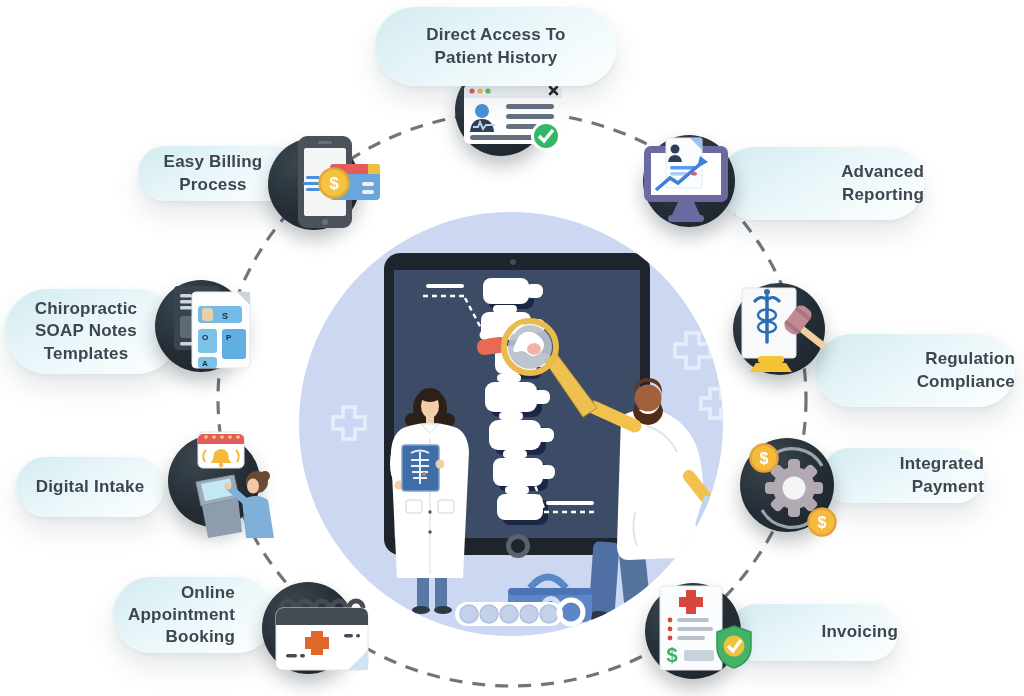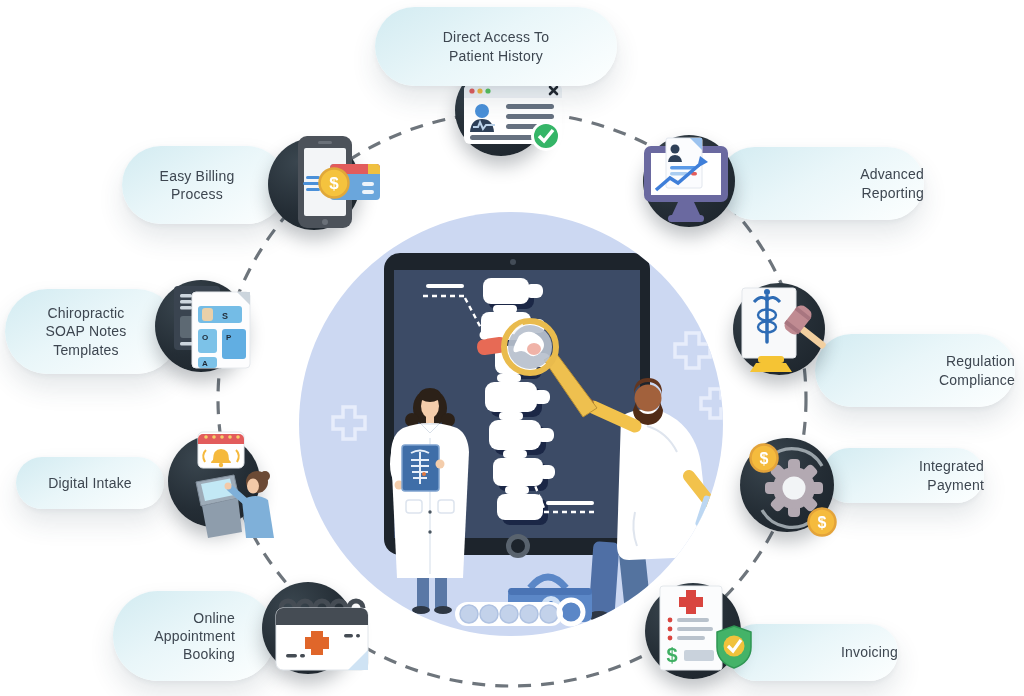--- a/index.html
+++ b/index.html
@@ -7,22 +7,22 @@
           font-family:"Liberation Sans",sans-serif;}
   svg{display:block;}
   svg text{font-family:"Liberation Sans",sans-serif;}
   .ring{position:absolute;left:0;top:0;z-index:0;}
   .center-scene{position:absolute;left:299px;top:212px;width:424px;height:424px;z-index:1;}
   .feature{position:absolute;left:0;top:0;width:0;height:0;}
   .pill{position:absolute;border-radius:46px;
         background:linear-gradient(150deg,#d2ebf1 0%,#e9f6f9 45%,#fdffff 100%);
         box-shadow:0 14px 26px rgba(44,62,80,.12),0 2px 5px rgba(44,62,80,.06);
         display:flex;align-items:center;z-index:2;box-sizing:border-box;}
-  .pill-label{width:100%;white-space:pre-line;color:#3d4650;font-weight:400;
-              font-size:14px;line-height:1.3;letter-spacing:.2px;}
+  .pill-label{width:100%;white-space:pre-line;color:#3d4650;font-weight:700;
+              font-size:17px;line-height:1.3;letter-spacing:.2px;}
   .ta-c{text-align:center;}
   .ta-l{text-align:right;}
   .ta-r{text-align:right;}
   .icon-disc{position:absolute;border-radius:50%;z-index:3;
      background:radial-gradient(circle at 32% 26%,#3a464f 0%,#242d35 55%,#1b2229 100%);
      box-shadow:0 10px 18px rgba(25,35,45,.28);}
   .icon-art{position:absolute;z-index:4;overflow:visible;}
   .z-top{z-index:5;}
 </style>
 </head>
@@ -286,21 +286,21 @@
         <circle cx="56" cy="52" r="11.5" fill="#f2f4f6"></circle>
       </g>
       <circle cx="26" cy="22" r="13.5" fill="#f5bb3d" stroke="#e3a33a" stroke-width="2.5"></circle>
       <text x="26" y="28" text-anchor="middle" font-size="16" font-weight="bold" fill="#ffffff">$</text>
       <circle cx="84" cy="86" r="13.5" fill="#f5bb3d" stroke="#e3a33a" stroke-width="2.5"></circle>
       <text x="84" y="92" text-anchor="middle" font-size="16" font-weight="bold" fill="#ffffff">$</text>
     </svg>
   </div>
 
   <div class="feature">
-    <div class="pill" style="left:728px;top:604px;width:170px;height:57px;padding-left:40px;margin-top:20px;">
+    <div class="pill" style="left:728px;top:604px;width:170px;height:57px;padding-left:40px;">
       <span class="pill-label ta-l">Invoicing</span>
     </div>
     <div class="icon-disc" style="left:645px;top:583px;width:96px;height:96px;"></div>
     <svg class="icon-art" style="left:648px;top:582px;" width="108" height="102" viewBox="0 0 108 102">
       <rect x="12" y="4" width="62" height="84" rx="3" fill="#fbfcfd" stroke="#e4e8ec" stroke-width="1"></rect>
       <path d="M38 8 h10 v7 h7 v10 h-7 v7 h-10 v-7 h-7 v-10 h7 z" fill="#d9453f"></path>
       <circle cx="22" cy="38" r="2.4" fill="#d9453f"></circle>
         <circle cx="22" cy="47" r="2.4" fill="#d9453f"></circle>
       <circle cx="22" cy="56" r="2.4" fill="#d9453f"></circle>
       <rect x="29" y="36" width="32" height="4" rx="2" fill="#b9c2cc"></rect>
@@ -310,21 +310,21 @@
       <rect x="36" y="68" width="30" height="11" rx="2" fill="#c9d2dc"></rect>
       <g>
         <path d="M86 44 l 17 6 v 15 q 0 15 -17 21 q -17 -6 -17 -21 v -15 z" fill="#44b368" stroke="#2f9653" stroke-width="1.5"></path>
         <circle cx="86" cy="64" r="10.5" fill="#f0c23c"></circle>
         <polyline points="80,64 85,69 93,58" stroke="#ffffff" stroke-width="3.2" fill="none"></polyline>
       </g>
     </svg>
   </div>
 
   <div class="feature">
-    <div class="pill" style="left:113px;top:591px;width:162px;height:90px;padding-right:40px;padding-left:10px;">
+    <div class="pill" style="left:113px;top:577px;width:162px;height:76px;padding-right:40px;padding-left:10px;">
       <span class="pill-label ta-r">Online
 Appointment
 Booking</span>
     </div>
     <div class="icon-disc" style="left:262px;top:582px;width:92px;height:92px;"></div>
     <svg class="icon-art" style="left:262px;top:584px;" width="112" height="96" viewBox="0 0 112 96">
       <g stroke="#454c54" stroke-width="5" fill="none">
         <path d="M19 24 a 7 7 0 0 1 14 0"></path>
           <path d="M36 24 a 7 7 0 0 1 14 0"></path>
         <path d="M53 24 a 7 7 0 0 1 14 0"></path>
@@ -338,21 +338,21 @@
       <g fill="#454c54">
         <rect x="82" y="50" width="9" height="3.5" rx="1.7"></rect>
           <rect x="94" y="50" width="4" height="3.5" rx="1.7"></rect>
         <rect x="24" y="70" width="11" height="3.5" rx="1.7"></rect>
           <rect x="38" y="70" width="5" height="3.5" rx="1.7"></rect>
       </g>
     </svg>
   </div>
 
   <div class="feature">
-    <div class="pill" style="left:16px;top:457px;width:148px;height:52px;">
+    <div class="pill" style="left:16px;top:457px;width:148px;height:60px;">
       <span class="pill-label ta-c">Digital Intake</span>
     </div>
     <div class="icon-disc" style="left:168px;top:435px;width:92px;height:92px;"></div>
     <svg class="icon-art" style="left:168px;top:430px;" width="114" height="108" viewBox="0 0 114 108">
       <rect x="30" y="2" width="46" height="36" rx="5" fill="#ffffff" stroke="#e2e6ea" stroke-width="1"></rect>
       <path d="M30 9 a5 5 0 0 1 5 -5 h36 a5 5 0 0 1 5 5 v5 h-46 z" fill="#e25c5c"></path>
       <g fill="#f5d06b">
         <circle cx="38" cy="7" r="1.8"></circle>
           <circle cx="46" cy="7" r="1.8"></circle>
           <circle cx="54" cy="7" r="1.8"></circle>
@@ -406,21 +406,21 @@
       <rect x="42" y="51" width="19" height="24" rx="3" fill="#7cc2e8"></rect>
       <text x="46" y="62" font-size="8" font-weight="bold" fill="#1f2a36">O</text>
       <rect x="66" y="51" width="24" height="30" rx="3" fill="#61aee2"></rect>
       <text x="70" y="62" font-size="8" font-weight="bold" fill="#1f2a36">P</text>
       <rect x="42" y="79" width="19" height="11" rx="3" fill="#7cc2e8"></rect>
       <text x="46" y="88" font-size="8" font-weight="bold" fill="#1f2a36">A</text>
     </svg>
   </div>
 
   <div class="feature">
-    <div class="pill" style="left:122px;top:146px;width:164px;height:78px;padding-right:14px;">
+    <div class="pill" style="left:138px;top:146px;width:164px;height:55px;padding-right:14px;">
       <span class="pill-label ta-c">Easy Billing
 Process</span>
     </div>
     <div class="icon-disc" style="left:268px;top:138px;width:92px;height:92px;"></div>
     <svg class="icon-art" style="left:276px;top:134px;" width="112" height="100" viewBox="0 0 112 100">
       <rect x="22" y="2" width="54" height="92" rx="9" fill="#4c525a"></rect>
       <rect x="28" y="14" width="42" height="68" rx="2" fill="#f3f5f7"></rect>
       <rect x="42" y="7" width="14" height="3" rx="1.5" fill="#6a7078"></rect>
       <circle cx="49" cy="88" r="3" fill="#6a7078"></circle>
       <g fill="#4a90d9">

